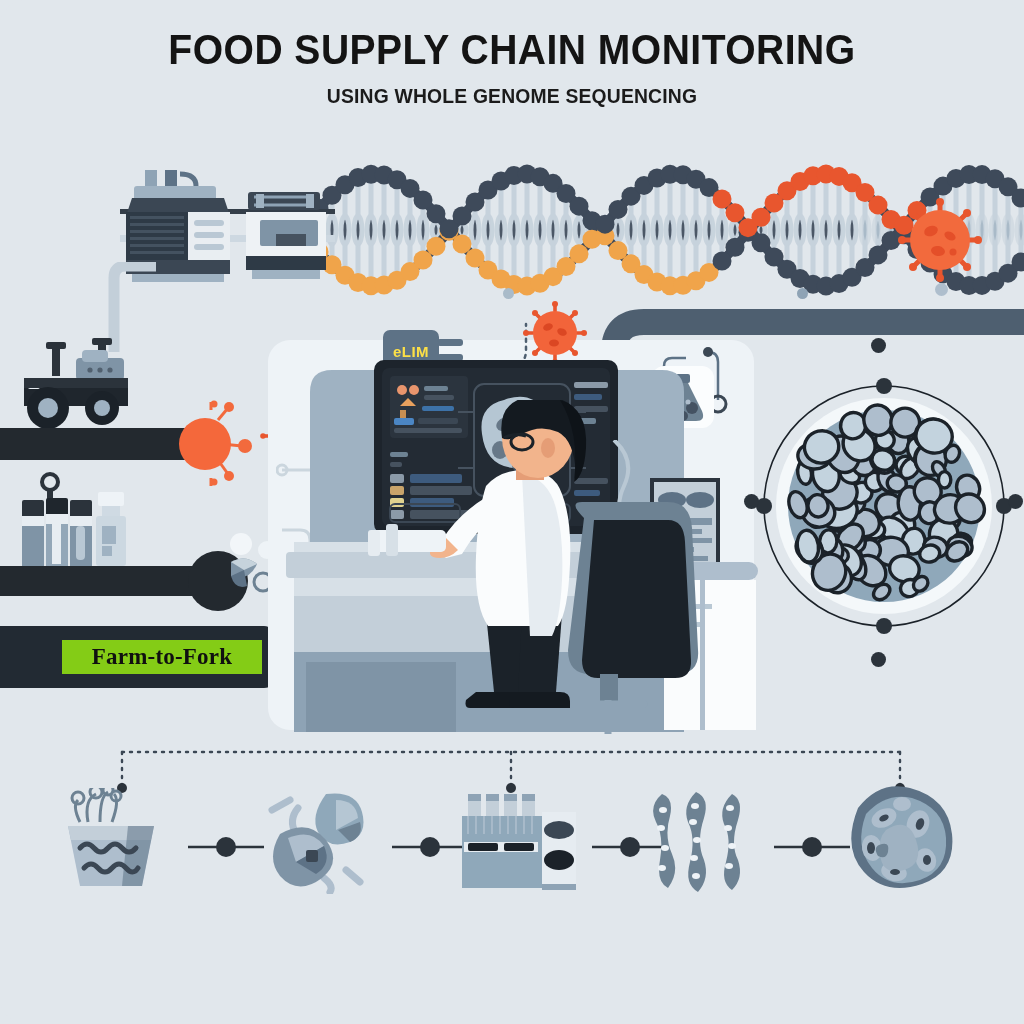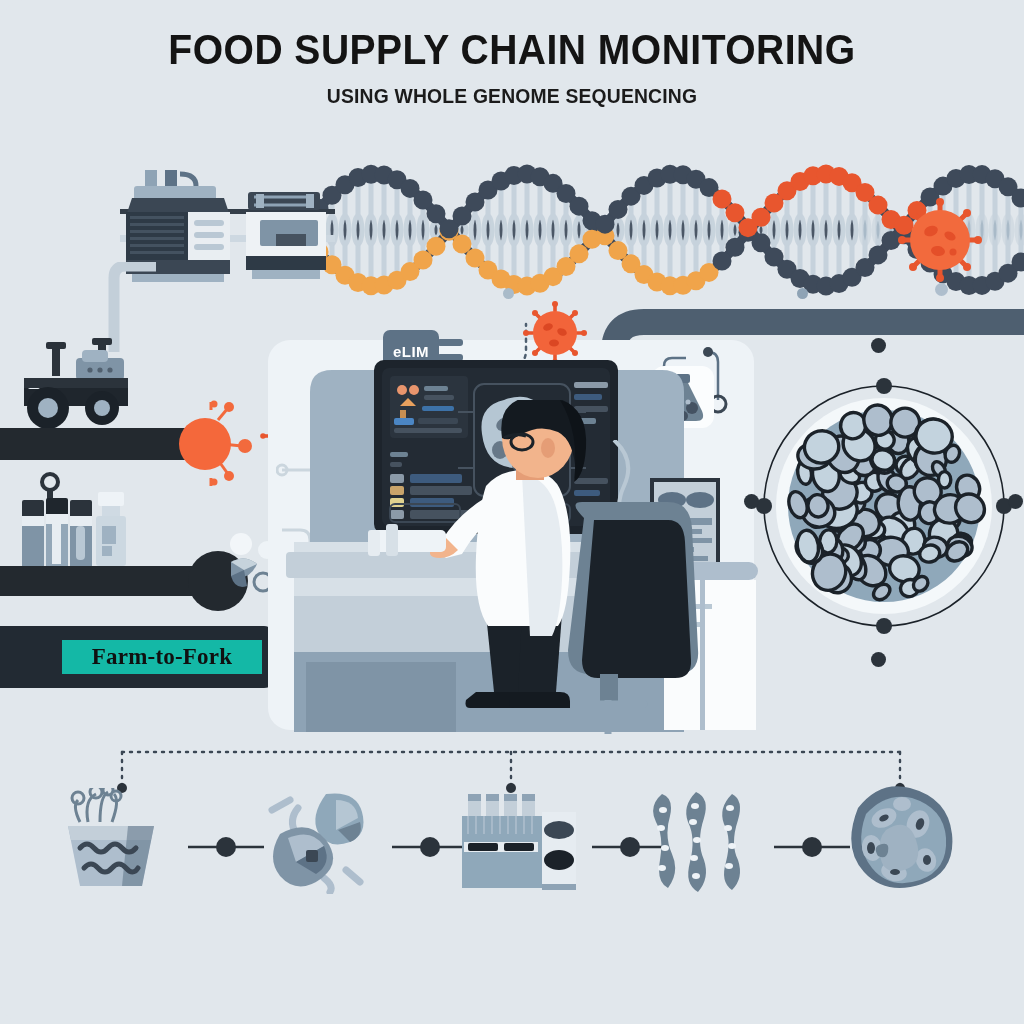--- a/index.html
+++ b/index.html
@@ -18,33 +18,33 @@
     font-family:"Liberation Sans",sans-serif;font-weight:600;
     font-size:21px;letter-spacing:.2px;color:#1b1b1b;
     transform:scaleX(.92);transform-origin:50% 50%;white-space:nowrap;
   }
   
   #ftf-bar{
     left:-14px;top:626px;width:290px;height:62px;background:#222a33;
     border-radius:0 12px 12px 0;
   }
   #ftf-chip{
-    left:62px;top:640px;width:200px;height:34px;background:#14b8a6;
+    left:62px;top:640px;width:200px;height:34px;background:#84cc16;
     display:flex;align-items:center;justify-content:center;
   }
   #ftf-text{
     font-family:"Liberation Serif",serif;font-weight:700;font-size:23px;
     color:#101010;letter-spacing:.2px;white-space:nowrap;
   }
   
   #elim-badge{
     left:383px;top:330px;width:56px;height:42px;background:#5d7286;
     border-radius:7px;display:flex;align-items:center;justify-content:center;
   }
-  #elim-text{font-size:15px;font-weight:700;color:#ffffff;letter-spacing:.5px;}
+  #elim-text{font-size:15px;font-weight:700;color:#fde047;letter-spacing:.5px;}
   .elim-prong{position:absolute;background:#5d7286;border-radius:3px;height:7px;width:26px;left:437px;}
   
   .darkbar{background:#23292f;}
   
   .cap{border-radius:50%;background:#23292f;}
   .node{border-radius:50%;background:#2b333b;}
 </style>
 </head>
 <body>
 

